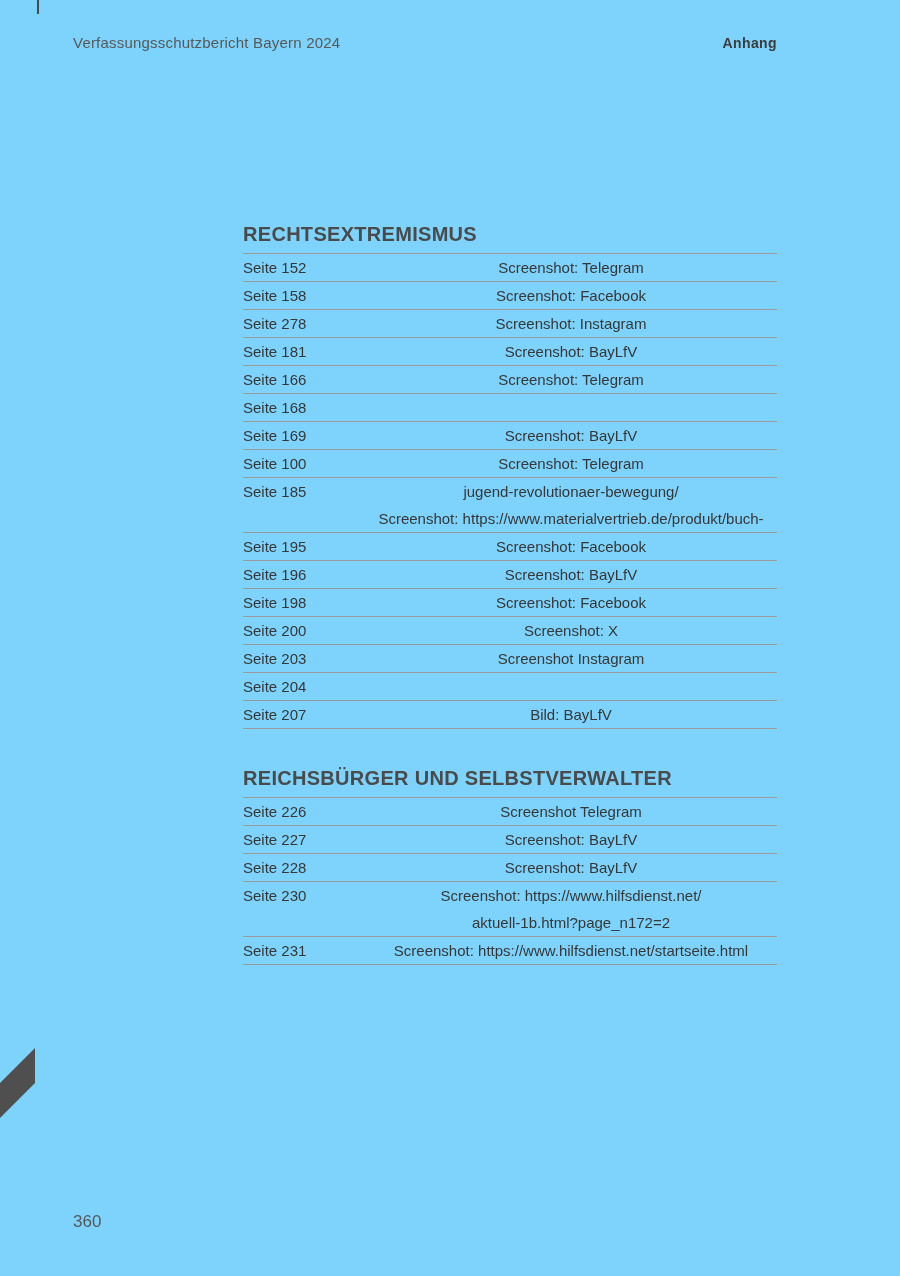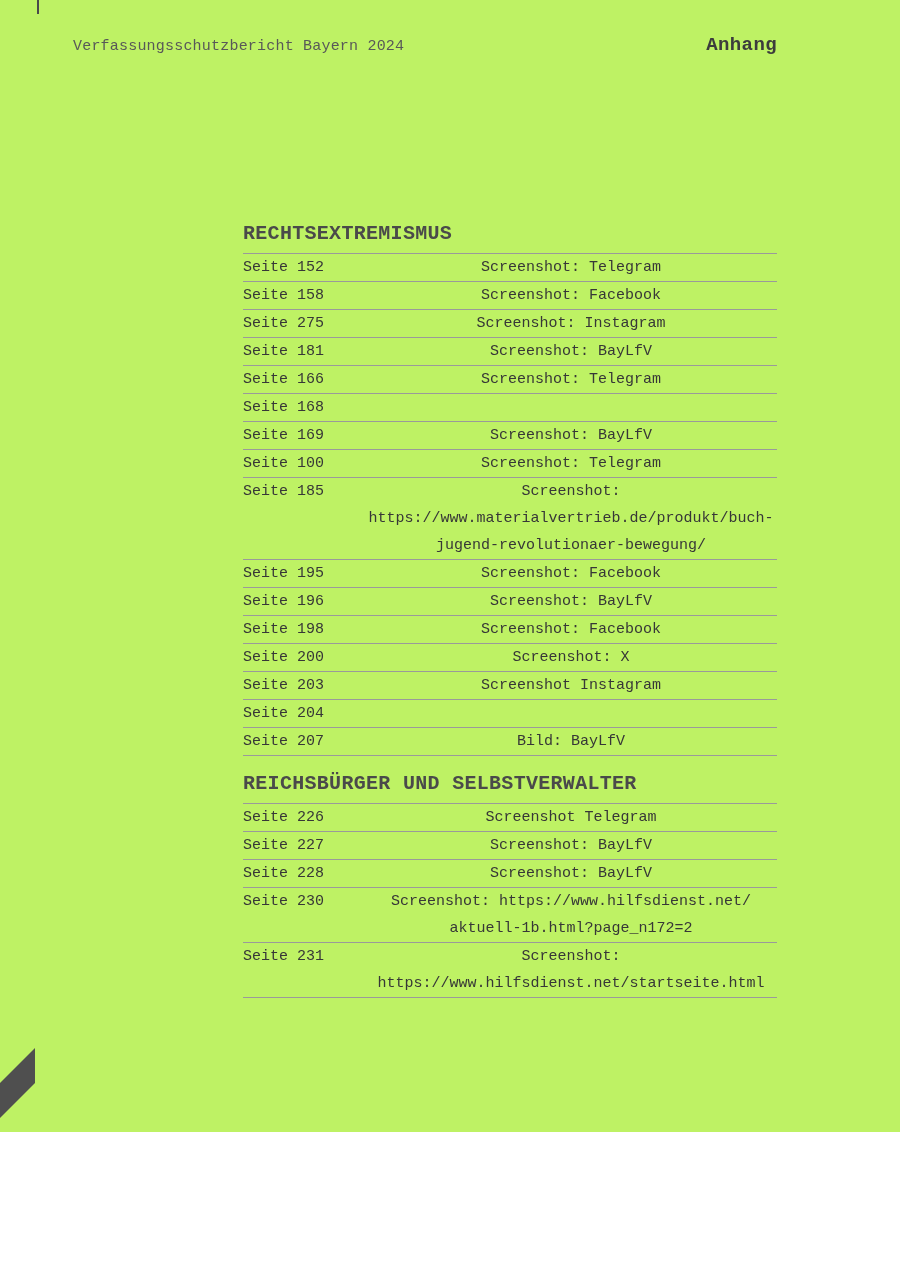--- a/index.html
+++ b/index.html
@@ -4,25 +4,24 @@
 <style>
   html, body {
     margin: 0;
     padding: 0;
     background: #ffffff;
     font-family: "Liberation Sans", sans-serif;
   }
   .page {
     position: relative;
     width: 900px;
-    height: 1132px;
-    background: #bef264;
+    height: 1276px;
+    background: #7dd3fc;
     overflow: hidden;
     color: #3a3a3a;
-    font-family: Liberation Mono, monospace;
   }
   .crop-mark {
     position: absolute;
     left: 37px;
     top: 0;
     width: 2px;
     height: 14px;
     background: #4a4a4a;
   }
   .header {
@@ -33,33 +32,33 @@
     display: flex;
     justify-content: space-between;
     align-items: baseline;
   }
   .header-left {
     font-size: 15px;
     color: #585858;
     letter-spacing: 0.2px;
   }
   .header-right {
-    font-size: 19px;
+    font-size: 14px;
     font-weight: bold;
     color: #3c3c3c;
     letter-spacing: 0.4px;
   }
   .content {
     position: absolute;
     left: 243px;
     top: 222px;
     width: 534px; 
   }
   .toc-section { margin: 0; }
-  .toc-section + .toc-section { margin-top: 16px; }
+  .toc-section + .toc-section { margin-top: 37px; }
   .section-title {
     margin: 0 0 7px 0;
     font-size: 20px;
     font-weight: bold;
     color: #4a4a4a;
     letter-spacing: 0.3px;
     line-height: 24px;
   }
   .row-list {
     border-top: 1px solid #9a9a9a;
@@ -123,21 +122,21 @@
               <div class="desc-line">Screenshot: Telegram</div>
             </div>
           </div>
           <div class="row">
             <span class="page-col">Seite 158</span>
             <div class="desc-col">
               <div class="desc-line">Screenshot: Facebook</div>
             </div>
           </div>
           <div class="row">
-            <span class="page-col">Seite 275</span>
+            <span class="page-col">Seite 278</span>
             <div class="desc-col">
               <div class="desc-line">Screenshot: Instagram</div>
             </div>
           </div>
           <div class="row">
             <span class="page-col">Seite 181</span>
             <div class="desc-col">
               <div class="desc-line">Screenshot: BayLfV</div>
             </div>
           </div>
@@ -158,22 +157,22 @@
           </div>
           <div class="row">
             <span class="page-col">Seite 100</span>
             <div class="desc-col">
               <div class="desc-line">Screenshot: Telegram</div>
             </div>
           </div>
           <div class="row">
             <span class="page-col">Seite 185</span>
             <div class="desc-col">
+              <div class="desc-line">jugend-revolutionaer-bewegung/</div>
               <div class="desc-line">Screenshot: https://www.materialvertrieb.de/produkt/buch-</div>
-              <div class="desc-line">jugend-revolutionaer-bewegung/</div>
             </div>
           </div>
           <div class="row">
             <span class="page-col">Seite 195</span>
             <div class="desc-col">
               <div class="desc-line">Screenshot: Facebook</div>
             </div>
           </div>
           <div class="row">
             <span class="page-col">Seite 196</span>

